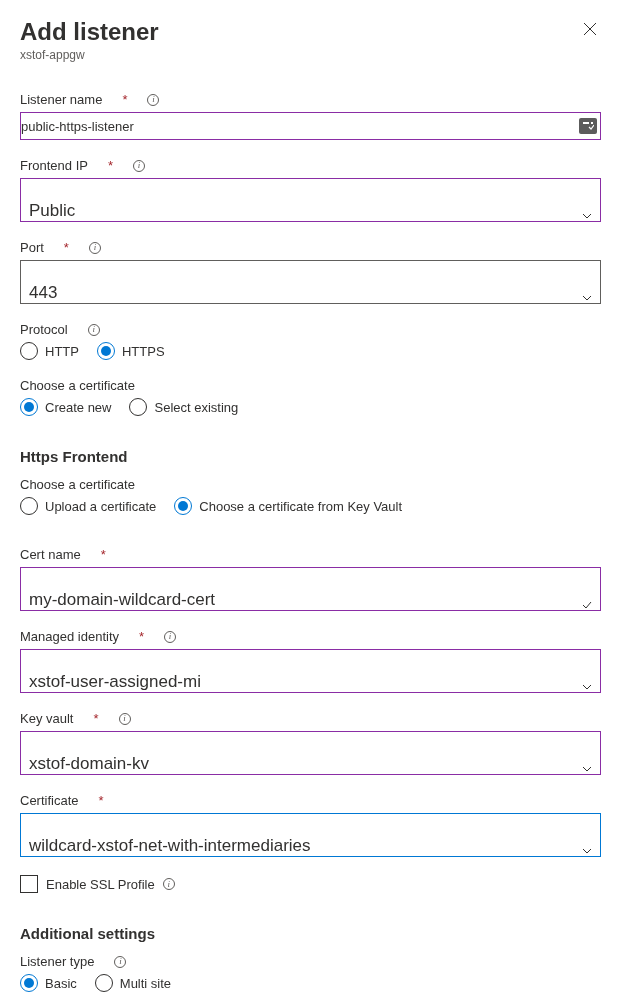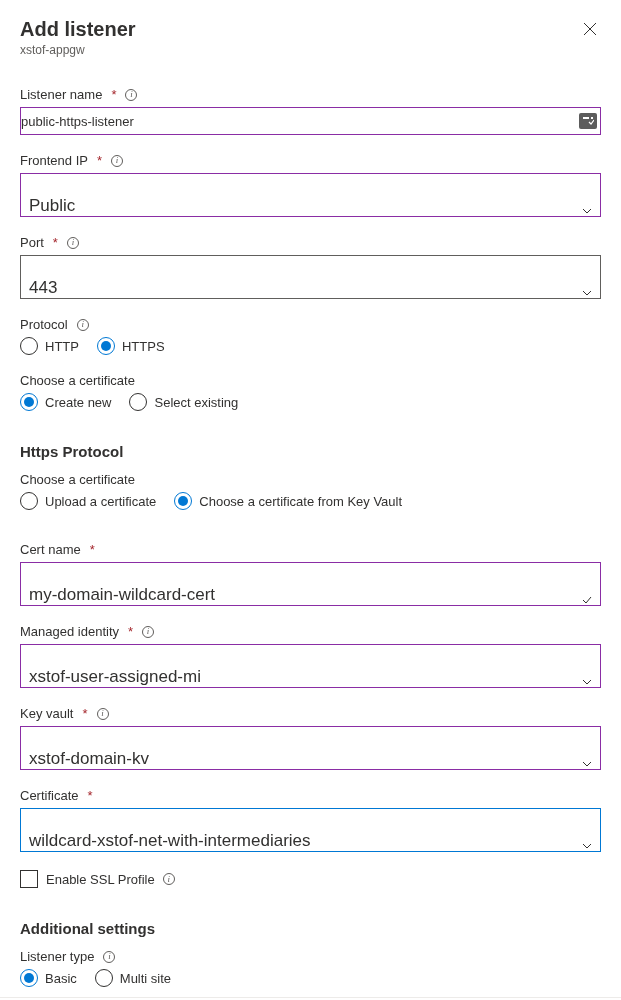--- a/index.html
+++ b/index.html
@@ -14,21 +14,21 @@
     }
     .panel {
       padding: 18px 20px 0 20px;
     }
     .header {
       display: flex;
       justify-content: space-between;
       align-items: flex-start;
     }
     .title {
-      font-size: 20px;
+      font-size: 24px;
       font-weight: 600;
       margin: 0 0 2px 0;
     }
     .subtitle {
       font-size: 12px;
       color: #605e5c;
       margin: 0 0 30px 0;
     }
     .close {
       font-size: 16px;
@@ -36,21 +36,21 @@
       cursor: pointer;
       padding: 4px;
       line-height: 1;
     }
     .field {
       margin-bottom: 18px;
     }
     .label-row {
       display: flex;
       align-items: center;
-      gap: 9px;
+      gap: 20px;
       margin-bottom: 5px;
     }
     .label {
       font-size: 13px;
       color: #323130;
     }
     .required {
       color: #a4262c;
     }
     .info-icon {
@@ -287,21 +287,21 @@
         <span class="radio-circle checked"></span>
         <span>Create new</span>
       </div>
       <div class="radio-item">
         <span class="radio-circle"></span>
         <span>Select existing</span>
       </div>
     </div>
   </div>
 
-  <div class="section-title">Https Protocol</div>
+  <div class="section-title">Https Frontend</div>
 
   <div class="field">
     <div class="label-row">
       <span class="label">Choose a certificate</span>
     </div>
     <div class="radio-row">
       <div class="radio-item">
         <span class="radio-circle"></span>
         <span>Upload a certificate</span>
       </div>

